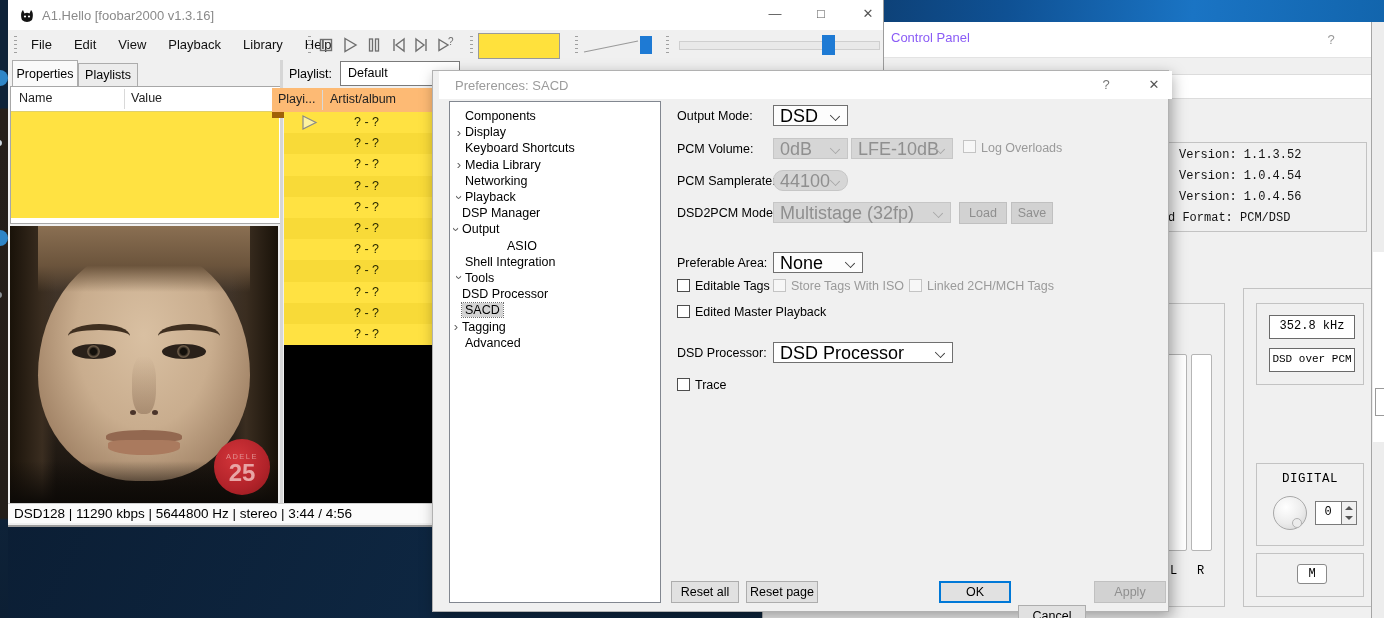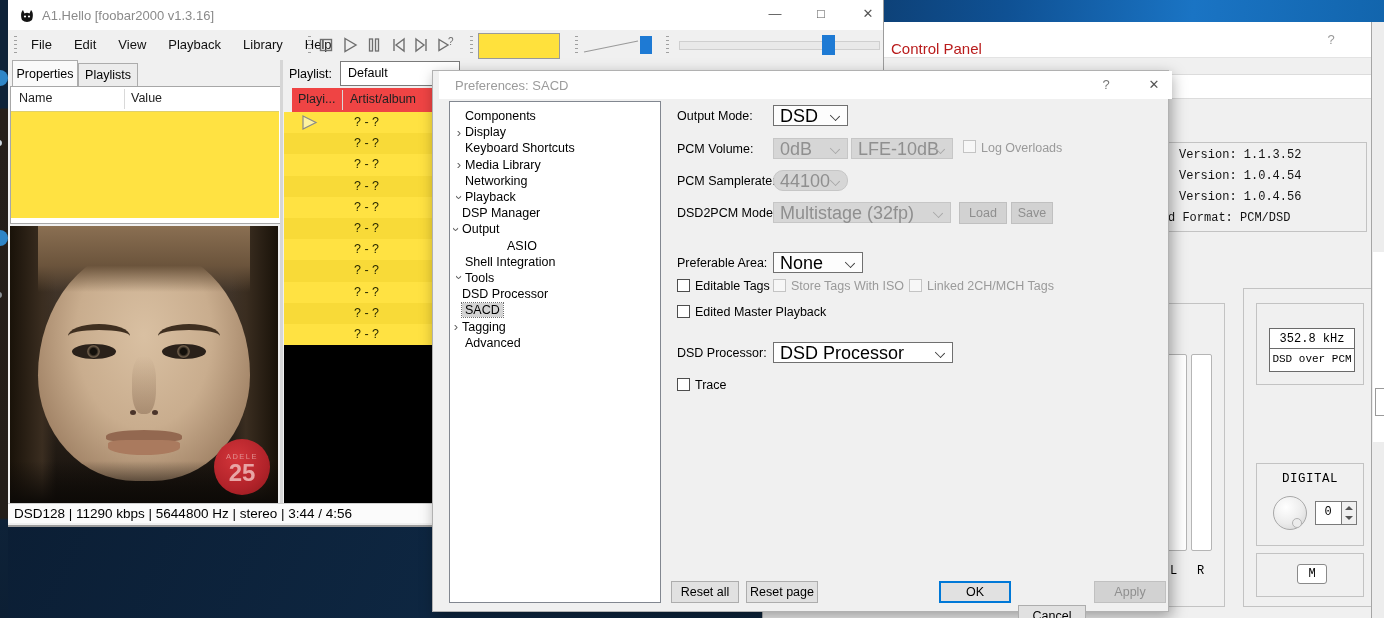--- a/index.html
+++ b/index.html
@@ -14,21 +14,21 @@
   .strip{left:0;top:0;width:8px;height:618px;
         background:linear-gradient(180deg,#0e2238 0px,#0e2238 108px,#261f1a 109px,#241e19 518px,#0e2238 520px,#0c1f34 618px);}
   .strip .dot{border-radius:50%;}
   
   .titlebtn{text-align:center;color:#555;font-size:13px;line-height:22px;width:30px;height:22px;}
   .mono{font-family:"Liberation Mono",monospace;}
   .grpbox{border:1px solid #c3c3c3;}
   
   .cpwin{left:762px;top:22px;width:622px;height:596px;background:#f0f0f0;border-left:1px solid #b0b0b0;}
   .cp-tbar{left:0;top:0;width:622px;height:35px;background:#fff;border-bottom:1px solid #e3e3e3;}
-  .cp-title{left:128px;top:18px;color:#b91c1c;font-size:15px;}
+  .cp-title{left:128px;top:8px;color:#8b5cf6;font-size:13px;}
   .cp-band{left:0;top:52px;width:622px;height:23px;background:#fff;border-top:1px solid #dcdcdc;border-bottom:1px solid #dcdcdc;}
   .cp-info{left:338px;top:120px;width:264px;height:88px;}
   .cp-il{position:absolute;font-size:12px;color:#111;white-space:pre;}
   .meterbar{background:#fff;border:1px solid #b5b5b5;border-radius:2px;}
   .readout{background:#fff;border:1px solid #6a6a6a;font-size:12px;text-align:center;line-height:20px;}
   .knob{width:32px;height:32px;border-radius:50%;border:1px solid #a8a8a8;
         background:radial-gradient(circle at 38% 32%,#ffffff,#ececec 55%,#cfcfcf 100%);}
   .knob .ind{position:absolute;left:18px;top:21px;width:8px;height:8px;border-radius:50%;
         background:#ececec;border:1px solid #b2b2b2;}
   .spin{width:40px;height:22px;background:#fff;border:1px solid #7a7a7a;}
@@ -138,21 +138,21 @@
 
     <div class="a grpbox" style="left:373px;top:281px;width:87px;height:302px;">
       <div class="a meterbar" style="left:25px;top:50px;width:23px;height:195px;"></div>
       <div class="a meterbar" style="left:54px;top:50px;width:19px;height:195px;"></div>
       <span class="a mono" style="left:33px;top:260px;font-size:12px;">L</span>
       <span class="a mono" style="left:60px;top:260px;font-size:12px;">R</span>
     </div>
 
     <div class="a grpbox" style="left:480px;top:266px;width:130px;height:317px;">
       <div class="a grpbox" style="left:12px;top:14px;width:106px;height:80px;">
-        <div class="a readout mono" style="left:12px;top:24px;width:84px;height:22px;">352.8 kHz</div>
+        <div class="a readout mono" style="left:12px;top:11px;width:84px;height:22px;">352.8 kHz</div>
         <div class="a readout mono" style="left:12px;top:44px;width:84px;height:22px;font-size:11px;">DSD over PCM</div>
       </div>
       <div class="a grpbox" style="left:12px;top:174px;width:106px;height:81px;">
         <div class="a mono" style="left:0;top:8px;width:106px;text-align:center;font-size:12.5px;letter-spacing:.5px;">DIGITAL</div>
         <div class="a knob" style="left:16px;top:32px;">
             <div class="ind"></div>
           </div>
         <div class="a spin" style="left:58px;top:37px;">
           <div class="val mono">0</div>
           <div class="btns">
@@ -255,21 +255,21 @@
         <div class="bn">25</div>
       </div>
     </div>
 
     <div class="a" style="left:272px;top:60px;width:3px;height:443px;background:#d6d6d6;"></div>
 
     <span class="a" style="left:281px;top:67px;font-size:12.5px;">Playlist:</span>
     <div class="a" style="left:332px;top:61px;width:120px;height:25px;background:#fff;border:1px solid #7a7a7a;box-sizing:border-box;font-size:12.5px;line-height:23px;padding-left:7px;">
       <span>Default</span>
     </div>
-    <div class="a" style="left:284px;top:88px;width:164px;height:24px;background:#ef4444;border-bottom:6px solid #a16207;">
+    <div class="a" style="left:264px;top:88px;width:164px;height:24px;background:#fdba74;border-bottom:6px solid #a16207;">
       <span class="a colhead" style="left:6px;top:4px;">Playi...</span>
       <span class="a colhead" style="left:58px;top:4px;">Artist/album</span>
       <div class="a" style="left:50px;top:2px;width:1px;height:20px;background:#d9d9d9;"></div>
     </div>
     <div class="a" style="left:276px;top:112px;width:164px;">
       <div class="plrow base" style="position:relative;">
         <svg style="position:absolute;left:16px;top:2px;" width="20" height="17" viewBox="0 0 20 17">
             <path d="M3,2 L16,8.5 L3,15 Z" fill="#fdf2a0" stroke="#8a8a8a" stroke-width="1.2"></path>
           </svg>
         <span style="padding-left:70px;">? - ?</span>

